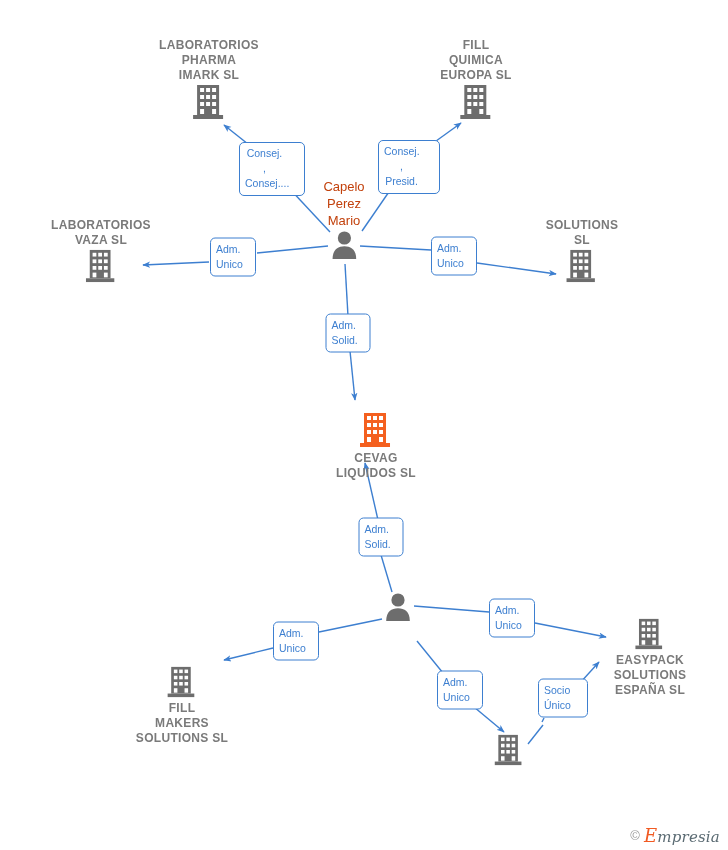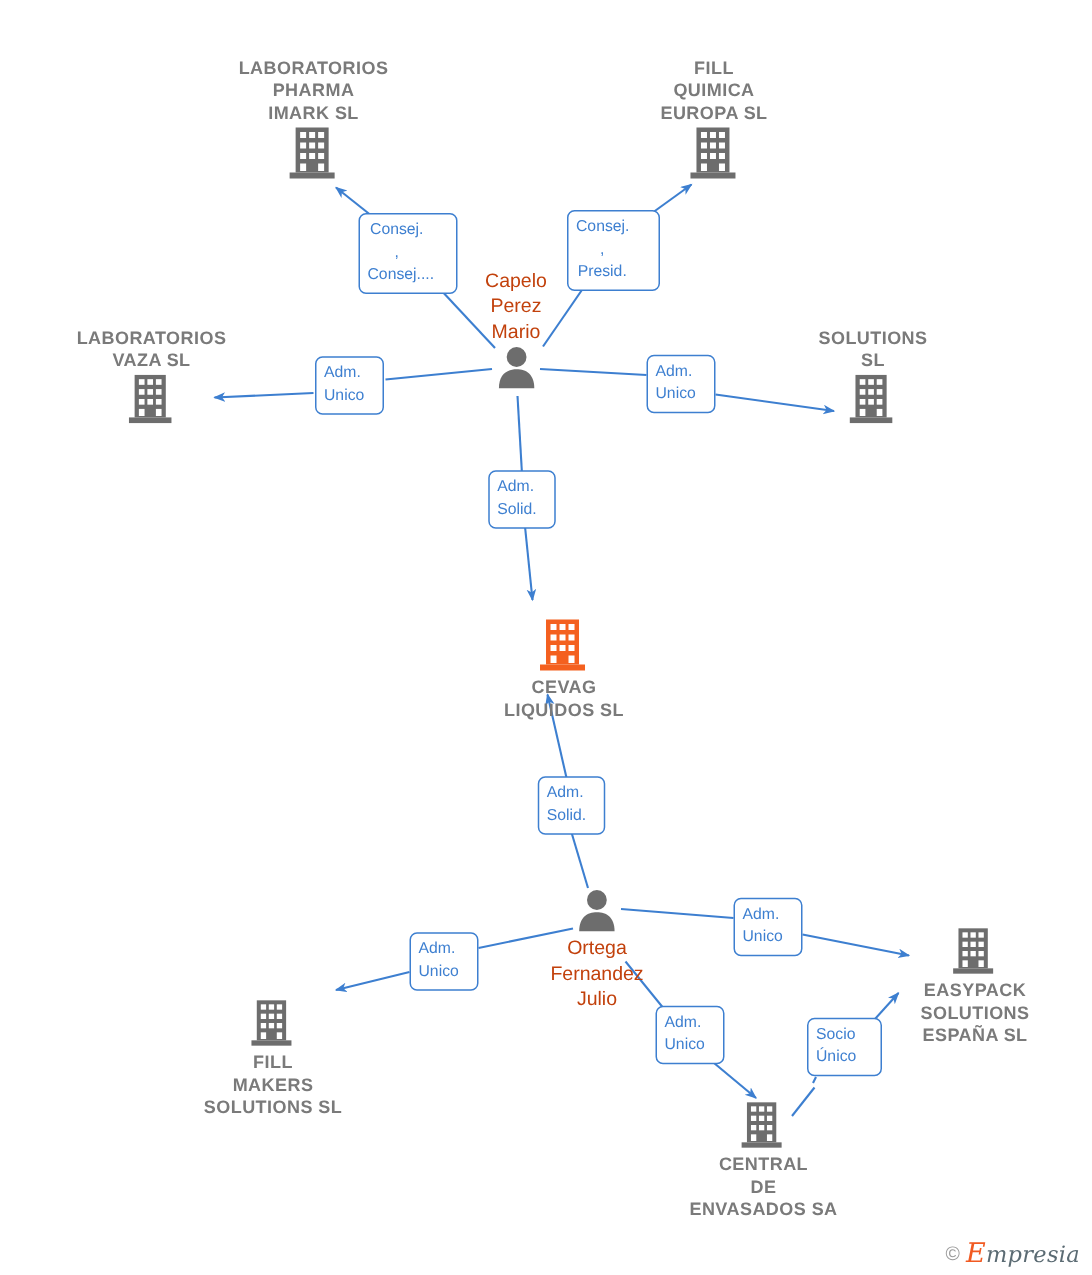--- a/index.html
+++ b/index.html
@@ -271,23 +271,20 @@
 LIQUIDOS  SL</span>
 </div>
 
 <div class="node person" style="left:398px; top:591px;">
   <span class="icon">
     <svg width="30" height="30" viewBox="0 0 30 30" xmlns="http://www.w3.org/2000/svg">
       <circle cx="15" cy="9" r="6.6" fill="#6d6d6d"></circle>
       <path d="M3.2,30 C3.2,20.6 8.5,17.2 15,17.2 C21.5,17.2 26.8,20.6 26.8,30 Z" fill="#6d6d6d"></path>
     </svg>
   </span>
-  <span class="label">Ortega
-Fernandez
-Julio</span>
 </div>
 
 <div class="node company" style="left:182px; top:665px;">
   <span class="icon">
     <svg width="32" height="34" viewBox="0 0 36 38" xmlns="http://www.w3.org/2000/svg">
       <rect x="6" y="2" width="22" height="30" fill="#6d6d6d"></rect>
       <rect x="2" y="32" width="30" height="4" fill="#6d6d6d"></rect>
       <g fill="#ffffff">
         <rect x="9" y="5" width="4" height="4"></rect>
           <rect x="15" y="5" width="4" height="4"></rect>
@@ -346,23 +343,20 @@
           <rect x="15" y="12" width="4" height="4"></rect>
           <rect x="21" y="12" width="4" height="4"></rect>
         <rect x="9" y="19" width="4" height="4"></rect>
           <rect x="15" y="19" width="4" height="4"></rect>
           <rect x="21" y="19" width="4" height="4"></rect>
         <rect x="9" y="26" width="4" height="5"></rect>
           <rect x="21" y="26" width="4" height="5"></rect>
       </g>
     </svg>
   </span>
-  <span class="label">CENTRAL
-DE
-ENVASADOS SA</span>
 </div>
 
 <div class="edge-label" style="left:272px; top:169px; width:66px;">Consej. ,
 Consej....</div>
 
 <div class="edge-label" style="left:409px; top:167px; width:62px;">Consej. ,
 Presid.</div>
 
 <div class="edge-label" style="left:233px; top:257px; width:46px;">Adm.
 Unico</div>

